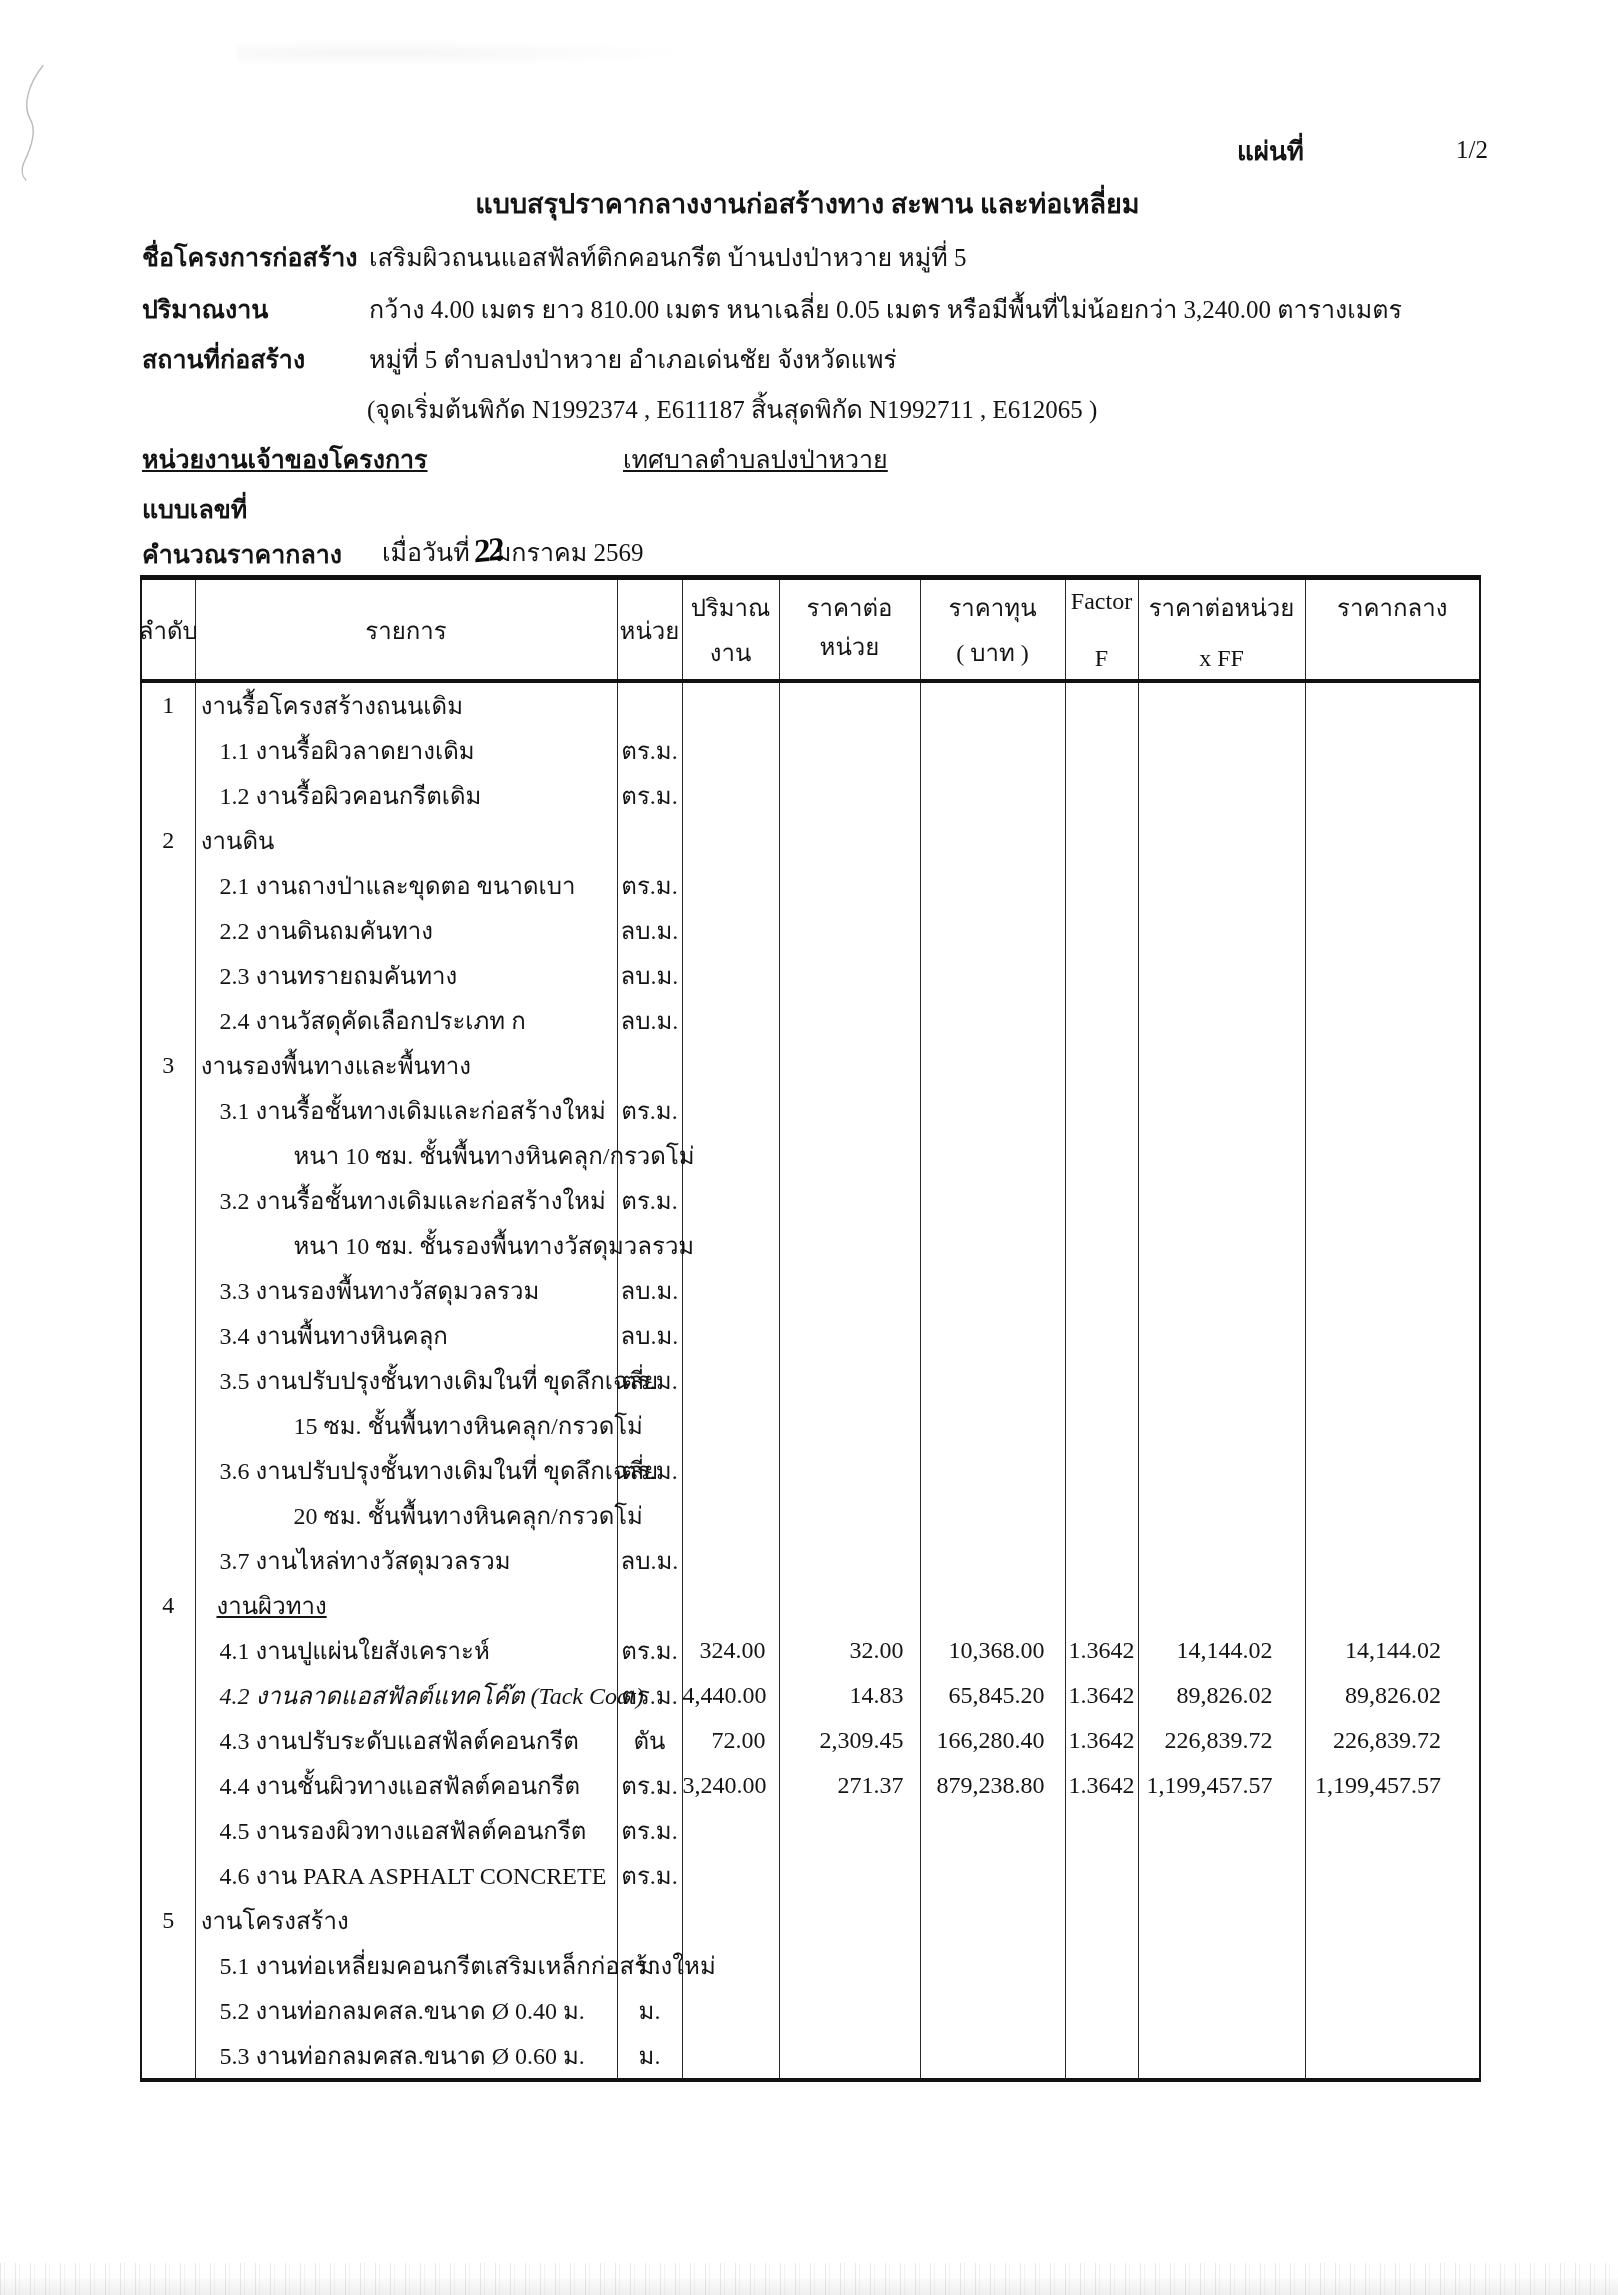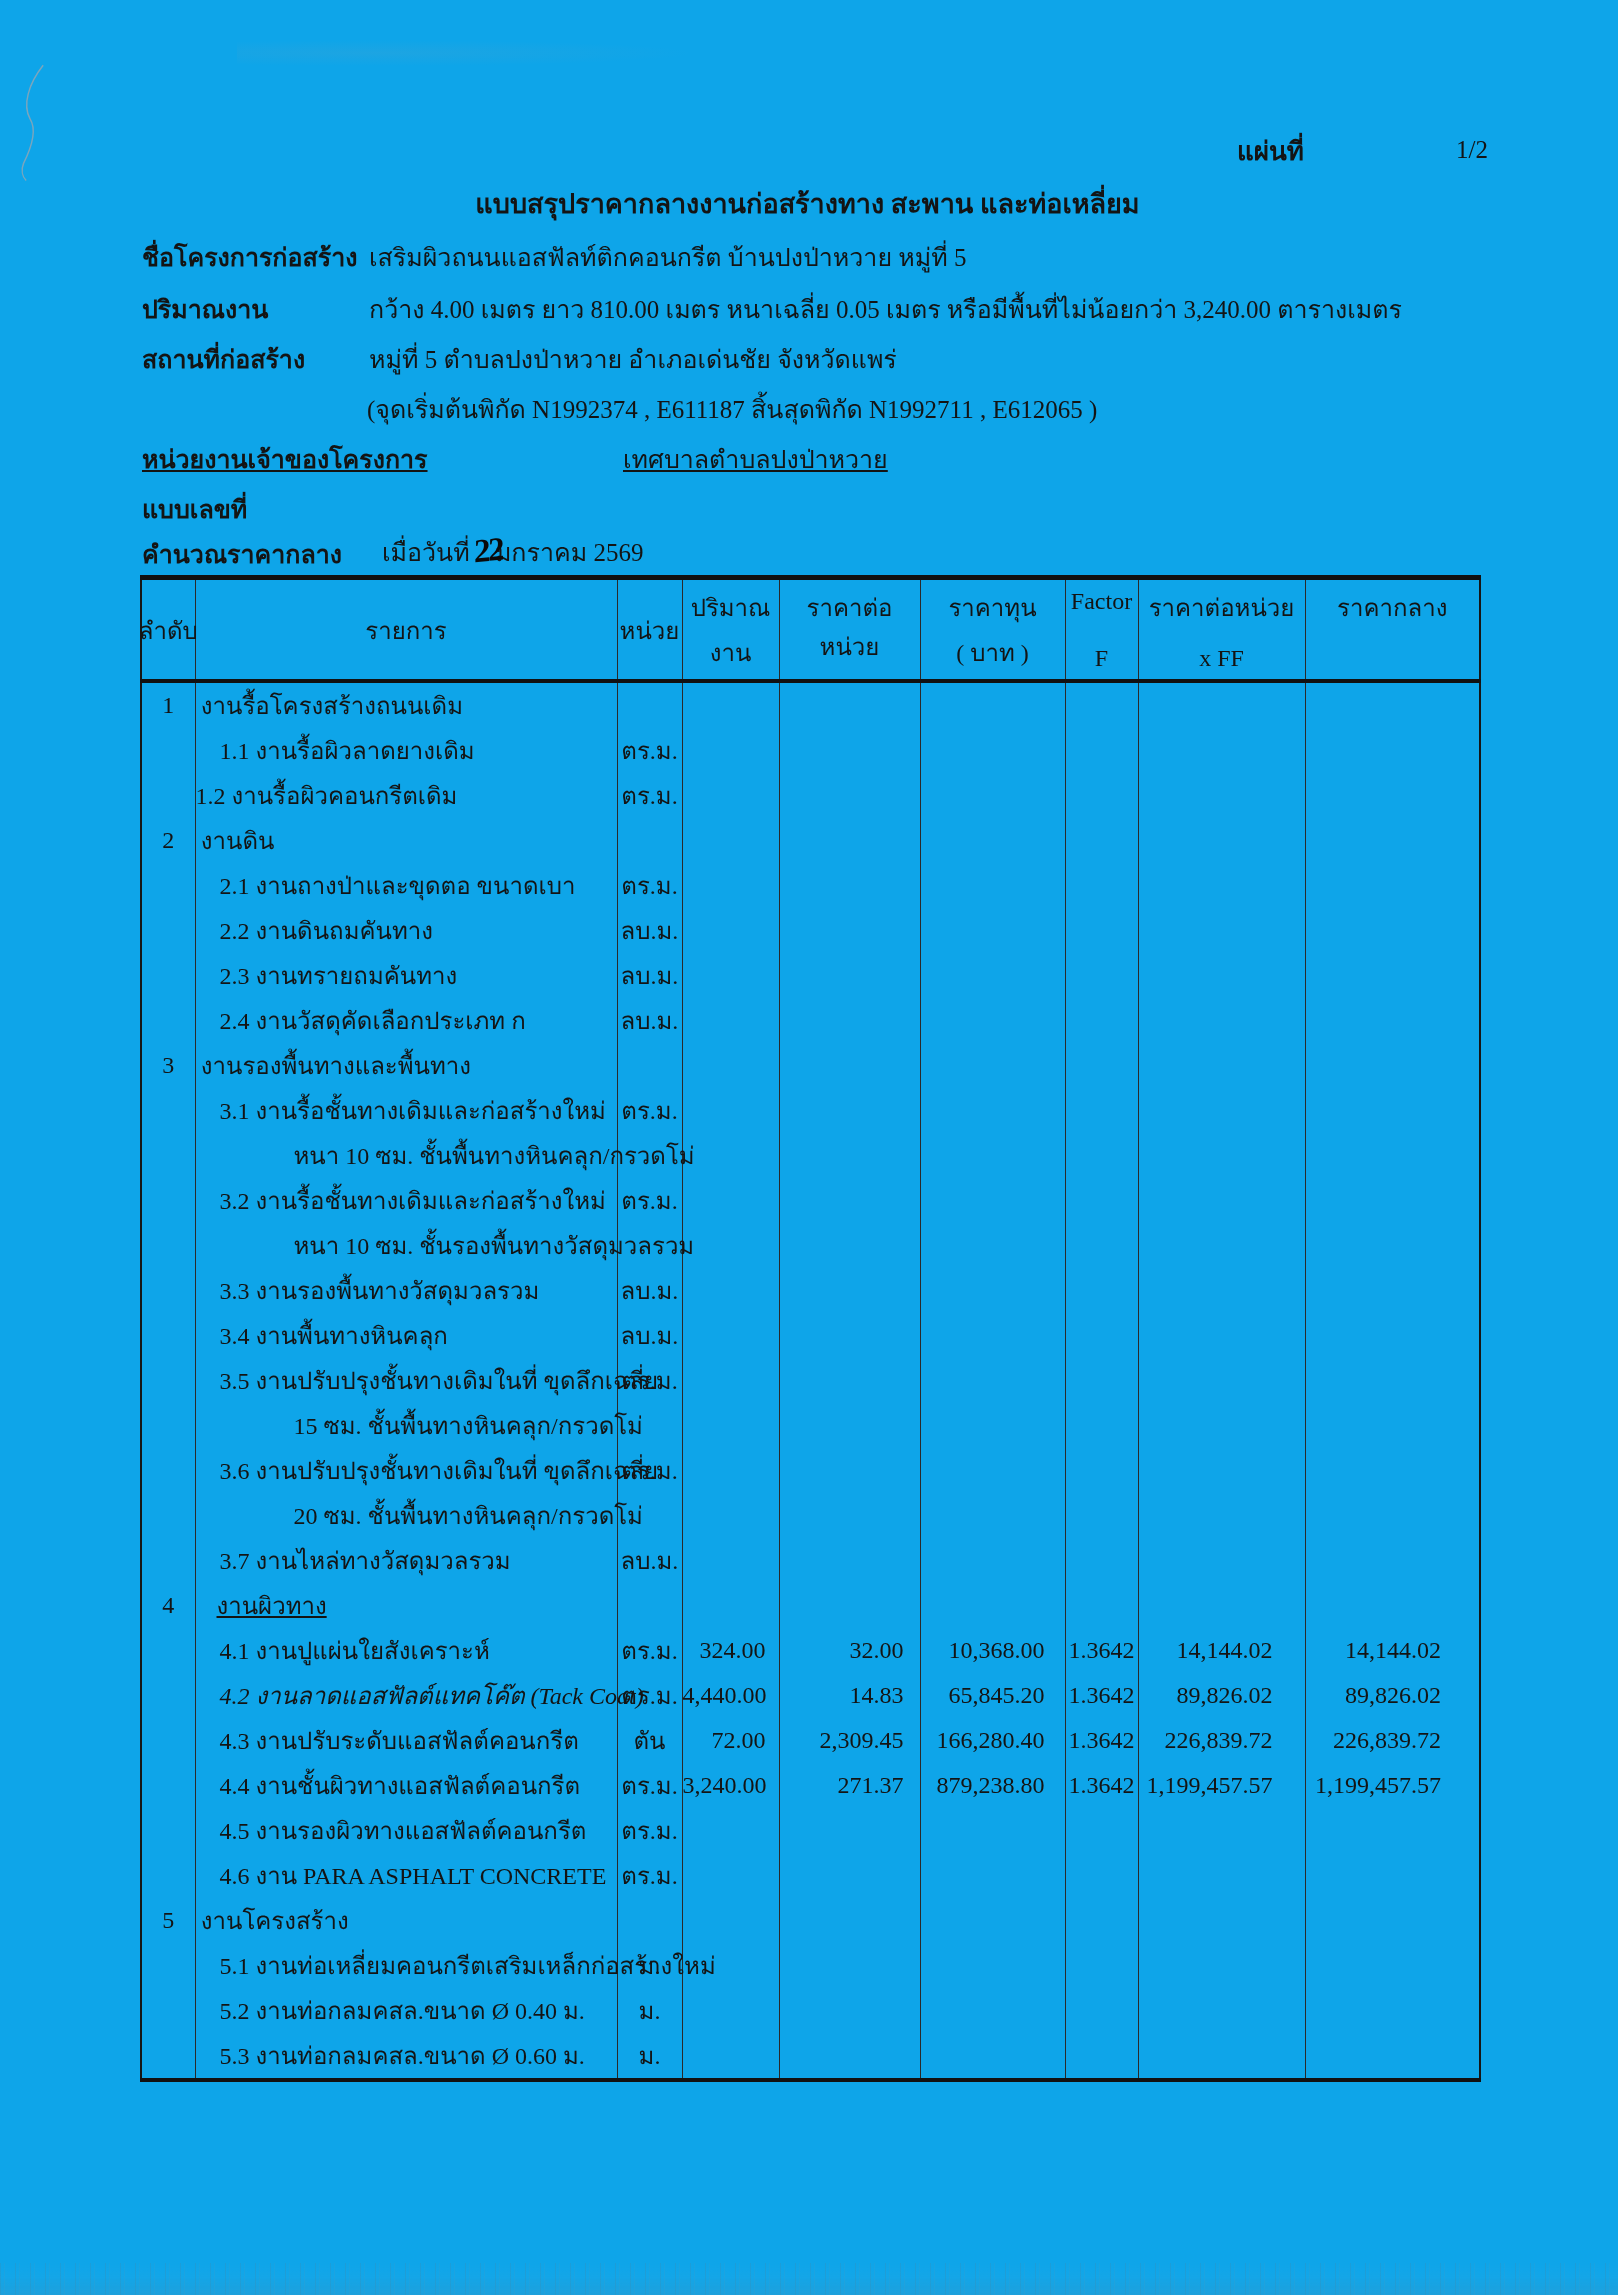--- a/index.html
+++ b/index.html
@@ -1,19 +1,19 @@
 <!DOCTYPE html>
 <html style="font-size:10.5px"><head>
 <meta charset="utf-8">
 <style>
   html,body{margin:0;padding:0;background:#e8e8e8;}
   .page{
     position:relative;
     width:1619px;height:2295px;
-    background:#0ea5e9;
+    background:#ffffff;
     font-family:"Liberation Serif","DejaVu Serif",serif;
     color:#141414;
     overflow:hidden;
   }
   .abs{position:absolute;white-space:nowrap;}
   .sheet-label{left:1237px;top:130px;font-size:26px;font-weight:bold;}
   .sheet-number{left:1456px;top:136px;font-size:25px;}
   .doc-title{left:0;top:182px;width:1615px;text-align:center;font-size:27px;font-weight:bold;}
   .info-label{left:142px;font-size:25px;font-weight:bold;}
   .info-value{left:369px;font-size:25px;}
@@ -184,21 +184,21 @@
             <td data-name="cell-unit" class="c-unit">ตร.ม.</td>
             <td data-name="cell-qty" class="c-num"></td>
             <td data-name="cell-unit-price" class="c-num"></td>
             <td data-name="cell-cost" class="c-num"></td>
             <td data-name="cell-factor" class="c-fac"></td>
             <td data-name="cell-unit-price-ff" class="c-num"></td>
             <td data-name="cell-middle-price" class="c-num"></td>
           </tr>
           <tr data-name="table-row">
             <td data-name="cell-no" class="c-no"></td>
-            <td data-name="cell-item" class="c-desc" style="">1.2  งานรื้อผิวคอนกรีตเดิม</td>
+            <td data-name="cell-item" class="c-desc" style="padding-left: 24px;">1.2  งานรื้อผิวคอนกรีตเดิม</td>
             <td data-name="cell-unit" class="c-unit">ตร.ม.</td>
             <td data-name="cell-qty" class="c-num"></td>
             <td data-name="cell-unit-price" class="c-num"></td>
             <td data-name="cell-cost" class="c-num"></td>
             <td data-name="cell-factor" class="c-fac"></td>
             <td data-name="cell-unit-price-ff" class="c-num"></td>
             <td data-name="cell-middle-price" class="c-num"></td>
           </tr>
           <tr data-name="table-row">
             <td data-name="cell-no" class="c-no">2</td>

